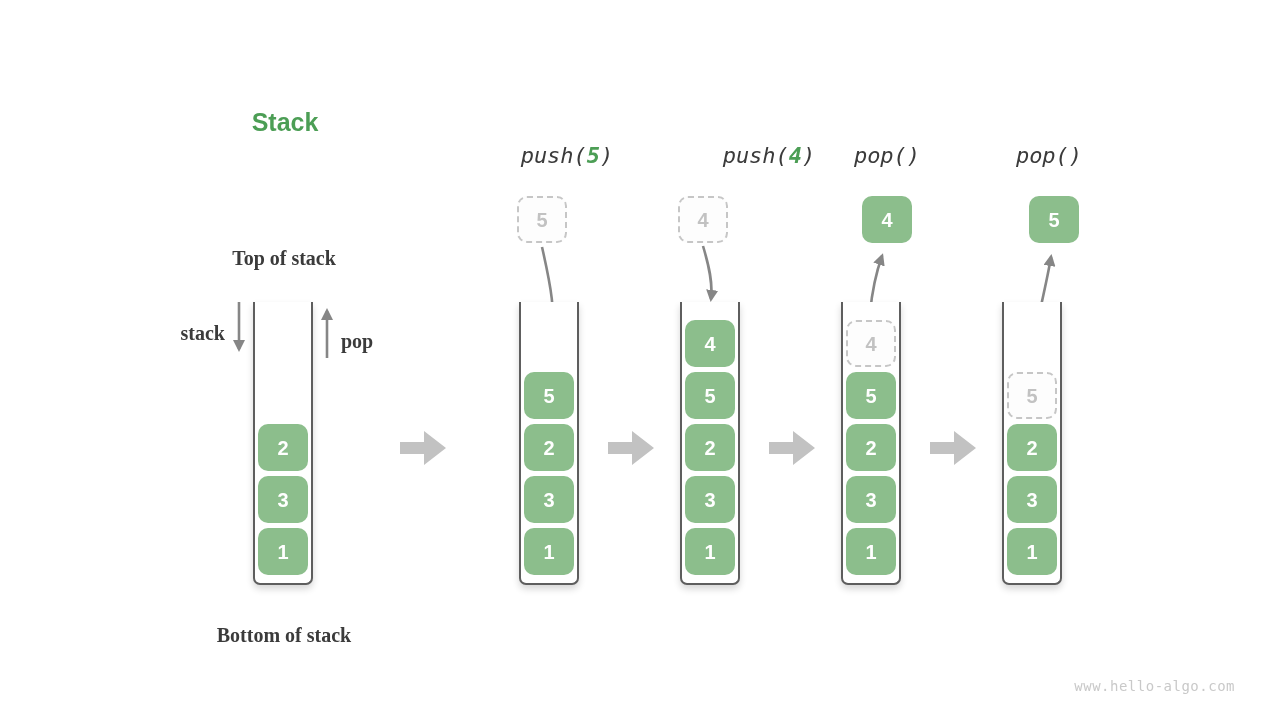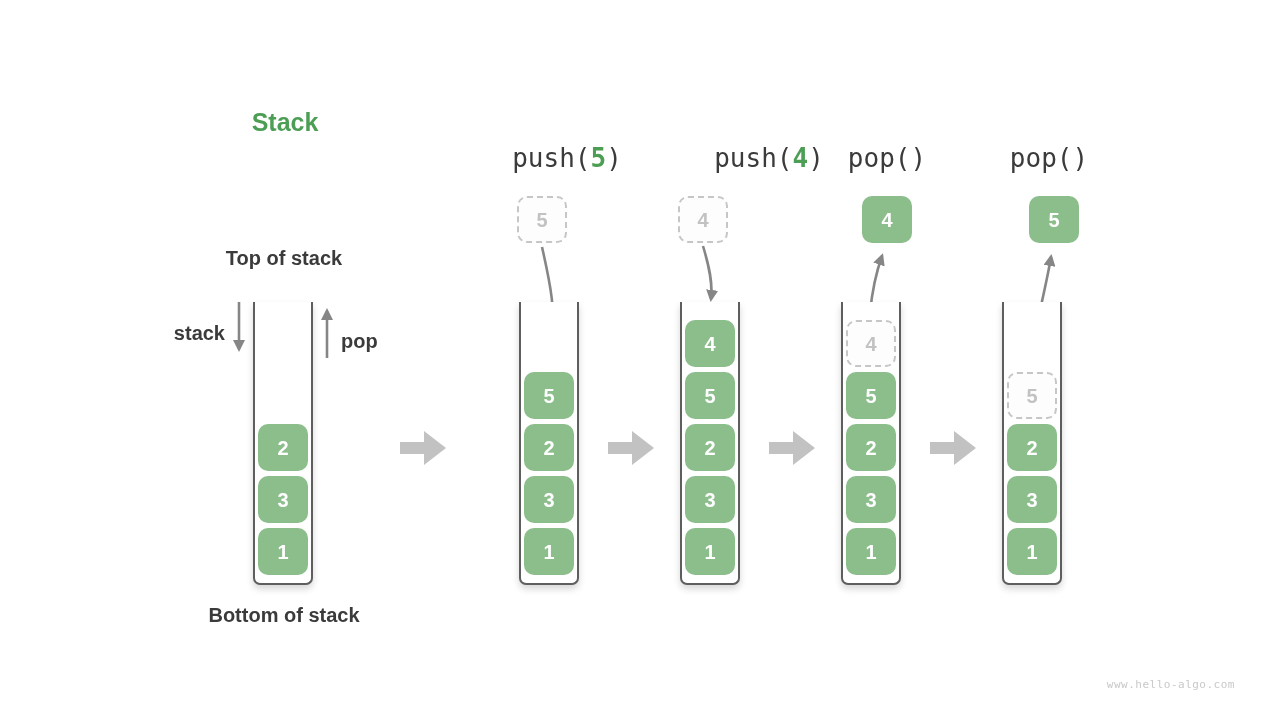--- a/index.html
+++ b/index.html
@@ -26,33 +26,35 @@
     font-weight: bold;
     color: #4c9e55;
     white-space: nowrap;
   }
   .lbl {
     position: absolute;
     font-size: 20px;
     font-weight: bold;
     color: #3b3b3b;
     white-space: nowrap;
+    font-family: Liberation Serif, serif;
   }
   .top-lbl    { left: 284px; top: 247px; transform: translateX(-50%); }
-  .bottom-lbl { left: 284px; top: 604px; transform: translateX(-50%); }
+  .bottom-lbl { left: 284px; top: 624px; transform: translateX(-50%); }
   .push-lbl   { left: 225px; top: 322px; transform: translateX(-100%); }
   .pop-lbl    { left: 341px; top: 330px; }
   .op-label {
     position: absolute;
     top: 143px;
     transform: translateX(-50%);
     font-family: "DejaVu Sans Mono", monospace;
-    font-size: 26px;
+    font-size: 22px;
     color: #3b3b3b;
     white-space: nowrap;
+    font-style: italic;
   }
   .op-label .arg { color: #4c9e55; font-weight: bold; }
   .container {
     position: absolute;
     top: 302px;
     width: 60px;
     height: 283px;
     border-left: 2px solid #5e5e5e;
     border-right: 2px solid #5e5e5e;
     border-bottom: 2px solid #5e5e5e;
@@ -78,21 +80,21 @@
   .box.dashed {
     background: #fdfdfd;
     border: 2px dashed #c6c6c6;
     color: #c2c2c2;
   }
   .floating { position: absolute; top: 196px; }
   .watermark {
     position: absolute;
     right: 45px; top: 678px;
     font-family: "DejaVu Sans Mono", monospace;
-    font-size: 11px;
+    font-size: 14px;
     color: #c9c9c9;
     letter-spacing: 0.5px;
   }
 </style>
 </head>
 <body>
 
 <div class="canvas">
 
   <svg class="overlay" viewBox="0 0 1280 720" xmlns="http://www.w3.org/2000/svg">

